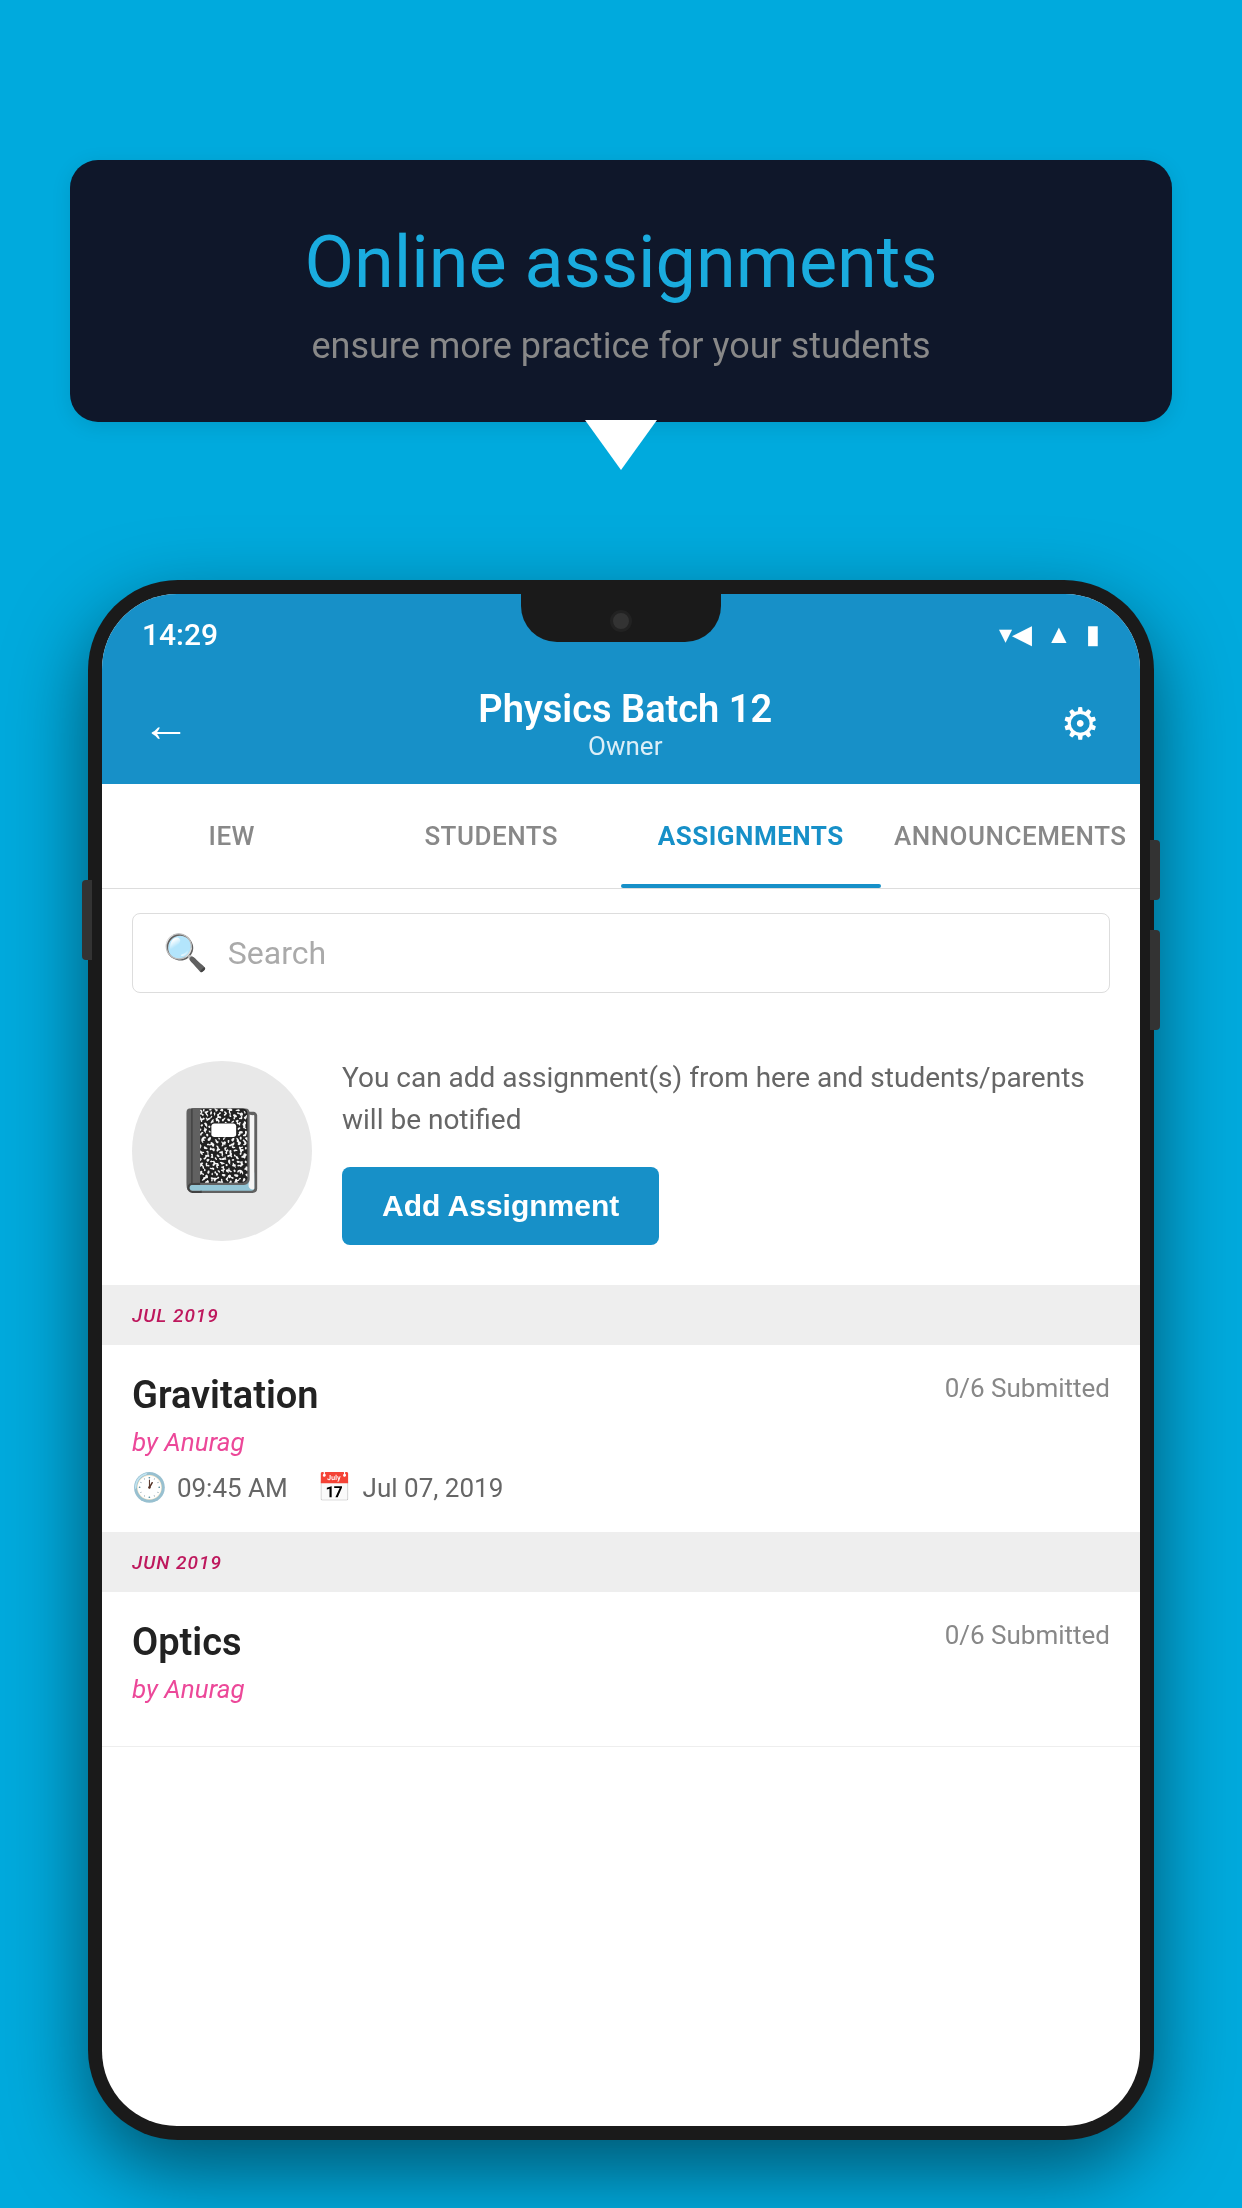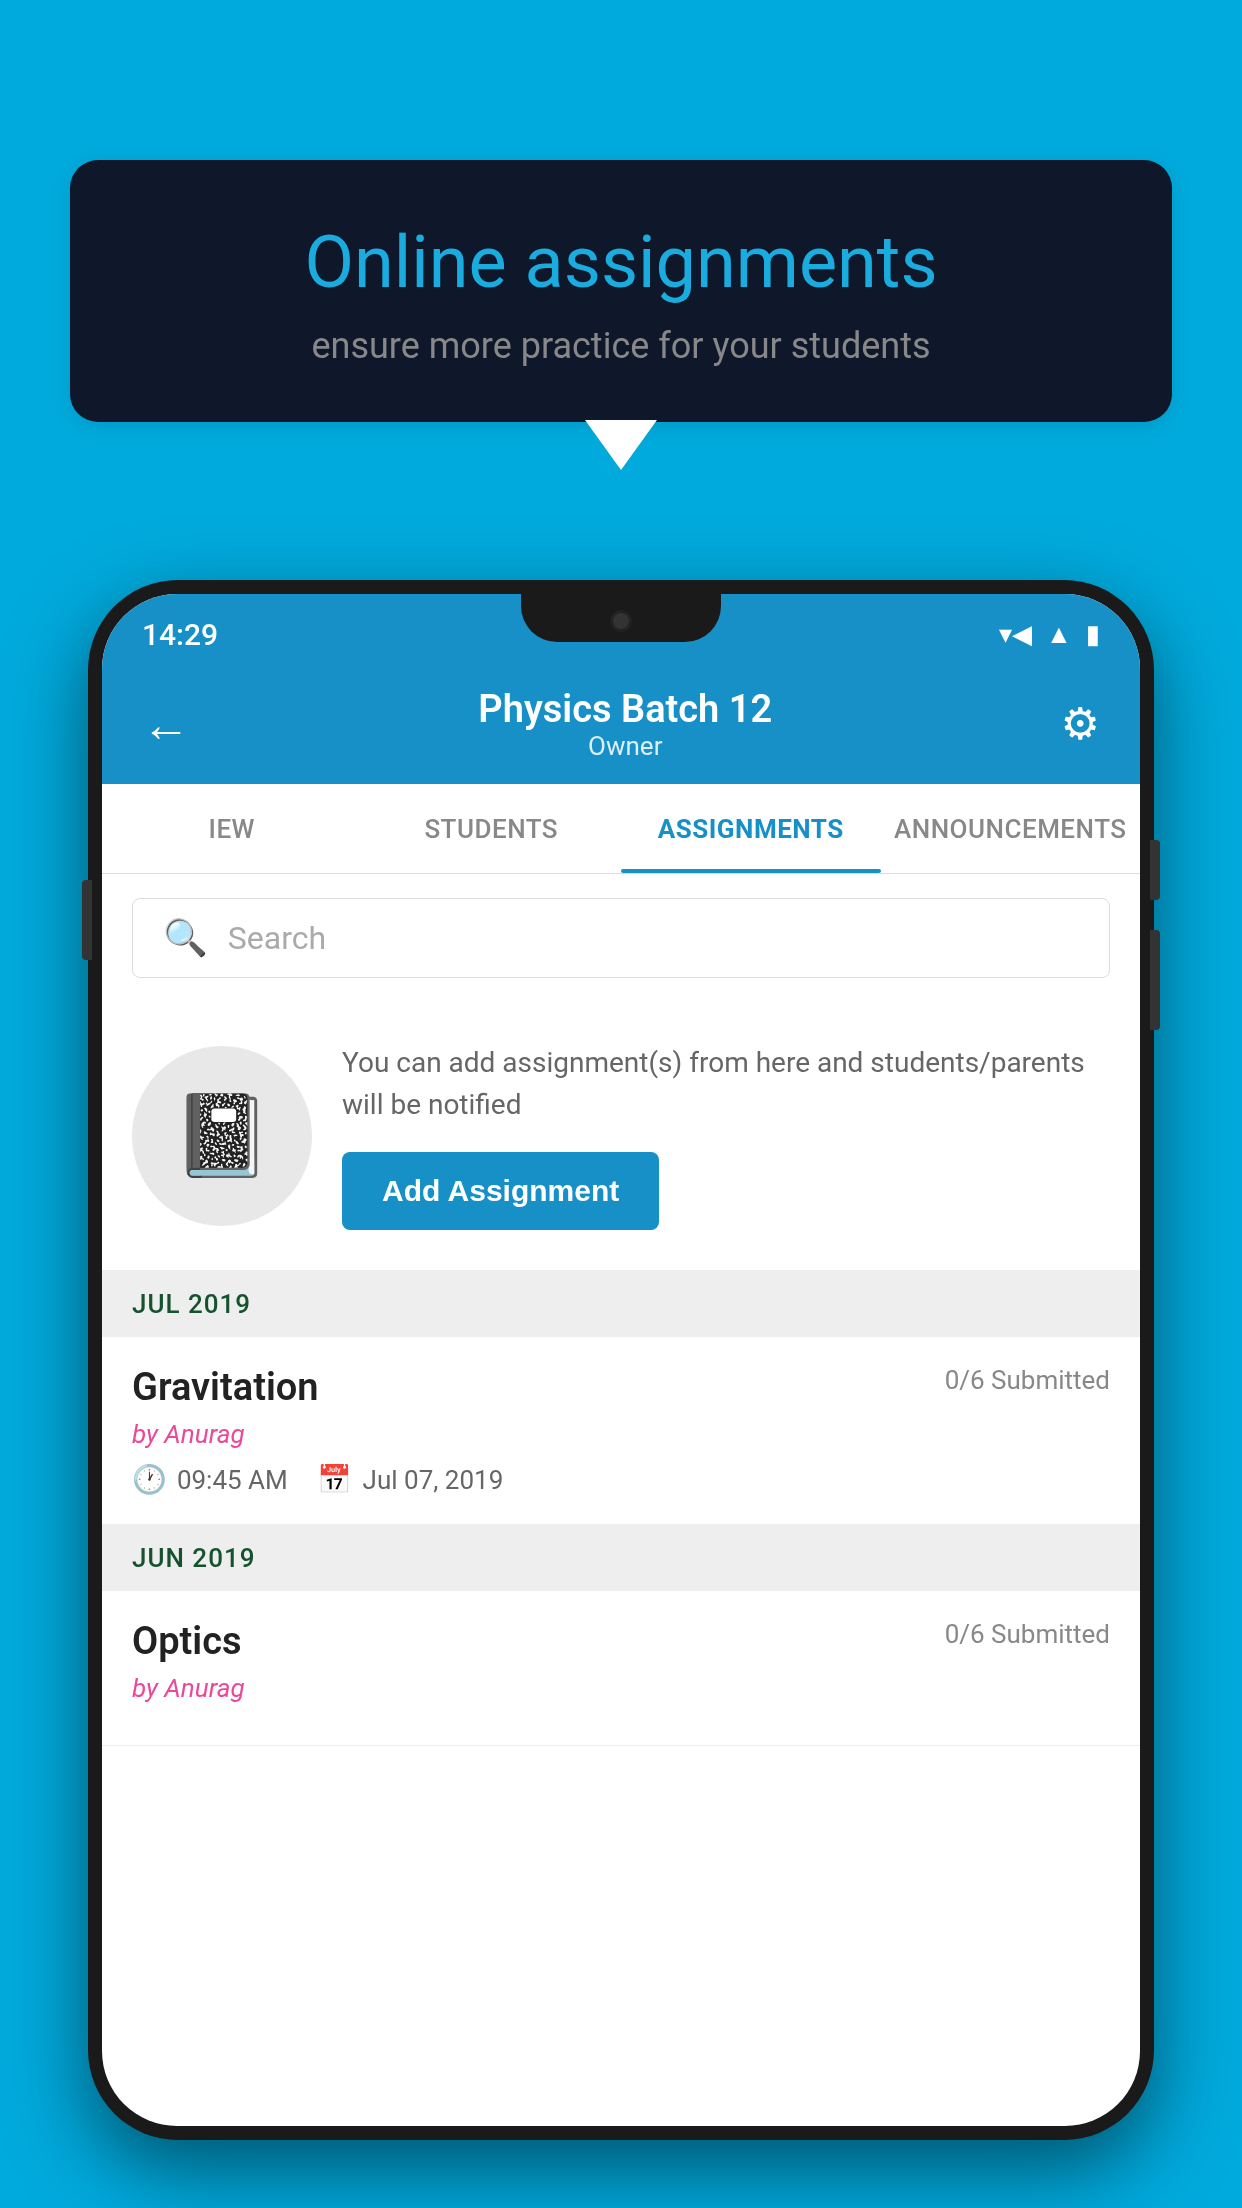--- a/index.html
+++ b/index.html
@@ -156,21 +156,21 @@
       color: white;
       font-size: 44px;
       cursor: pointer;
     }
 
     
     .tabs-bar {
       background: white;
       display: flex;
       border-bottom: 1px solid #ddd;
-      height: 90px;
+      height: 105px;
     }
     .tab-item {
       flex: 1;
       display: flex;
       align-items: center;
       justify-content: center;
       font-size: 26px;
       color: #888;
       font-weight: 500;
       letter-spacing: 0.5px;
@@ -258,24 +258,25 @@
       font-weight: 600;
       cursor: pointer;
     }
 
     
     .section-header {
       background: #eeeeee;
       padding: 18px 30px;
     }
     .section-header-text {
-      font-size: 26px;
-      color: #14532d;
+      font-size: 19px;
+      color: #be185d;
       font-weight: 500;
       letter-spacing: 1px;
+      font-style: italic;
     }
 
     
     .assignment-item {
       background: white;
       padding: 28px 30px;
       border-bottom: 1px solid #eee;
     }
     .assignment-row-top {
       display: flex;

